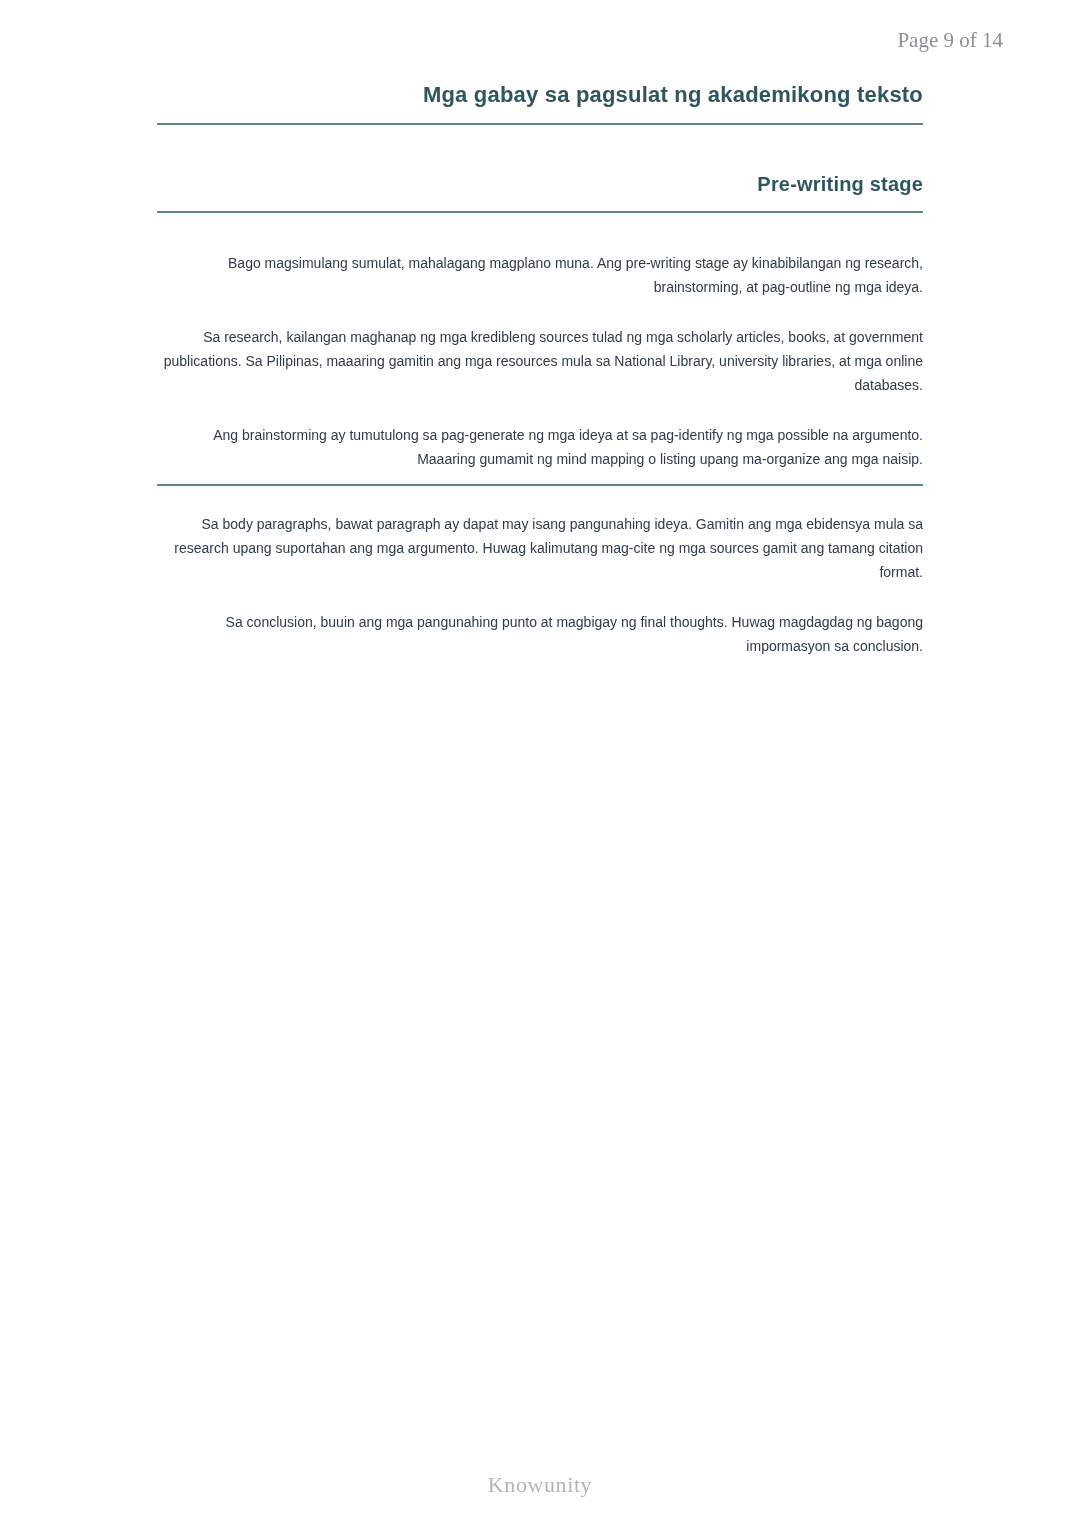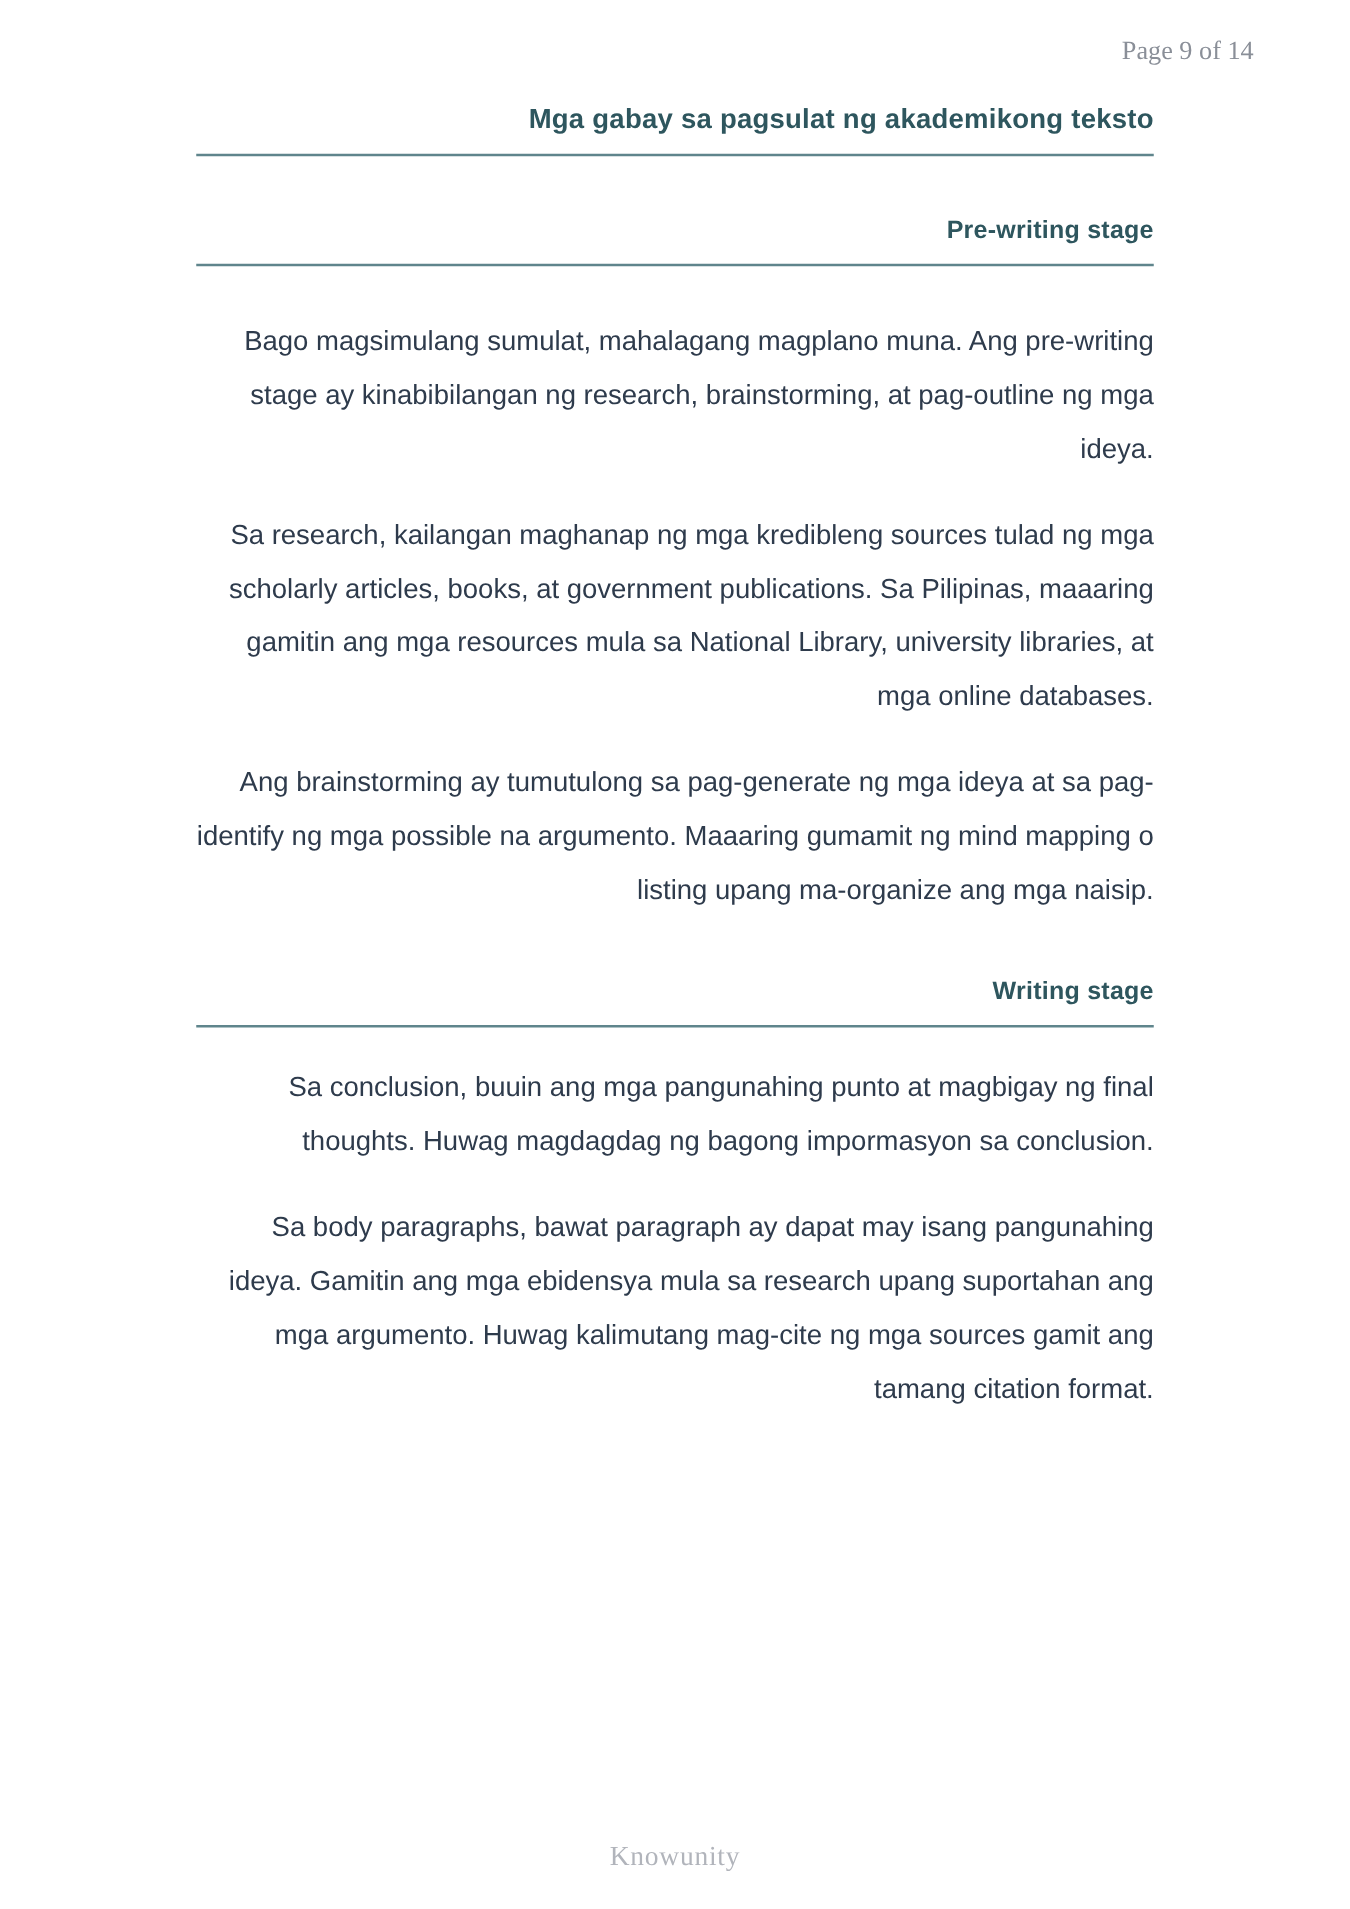--- a/index.html
+++ b/index.html
@@ -53,22 +53,22 @@
   h2.section-heading {
     margin-top: 45px;
     font-size: 20px;
     line-height: 28px;
     font-weight: bold;
     color: var(--heading);
     letter-spacing: 0.2px;
   }
   p.body-paragraph {
     margin-top: 26px;
-    font-size: 22px;
-    line-height: 43px;
+    font-size: 14px;
+    line-height: 24px;
     color: var(--body-text);
   }
   p.after-rule {
     margin-top: 38px;
   }
   h2.second-section {
     margin-top: 46px;
   }
   .footer-brand {
     position: absolute;
@@ -94,23 +94,22 @@
 
   <h2 class="section-heading">Pre-writing stage</h2>
   <hr class="rule">
 
   <p class="body-paragraph after-rule">Bago magsimulang sumulat, mahalagang magplano muna. Ang pre-writing stage ay kinabibilangan ng research, brainstorming, at pag-outline ng mga ideya.</p>
 
   <p class="body-paragraph">Sa research, kailangan maghanap ng mga kredibleng sources tulad ng mga scholarly articles, books, at government publications. Sa Pilipinas, maaaring gamitin ang mga resources mula sa National Library, university libraries, at mga online databases.</p>
 
   <p class="body-paragraph">Ang brainstorming ay tumutulong sa pag-generate ng mga ideya at sa pag-identify ng mga possible na argumento. Maaaring gumamit ng mind mapping o listing upang ma-organize ang mga naisip.</p>
 
-  <h2 class="section-heading second-section">Writing stage</h2>
   <hr class="rule">
 
 
+  <p class="body-paragraph">Sa body paragraphs, bawat paragraph ay dapat may isang pangunahing ideya. Gamitin ang mga ebidensya mula sa research upang suportahan ang mga argumento. Huwag kalimutang mag-cite ng mga sources gamit ang tamang citation format.</p>
+
   <p class="body-paragraph">Sa conclusion, buuin ang mga pangunahing punto at magbigay ng final thoughts. Huwag magdagdag ng bagong impormasyon sa conclusion.</p>
-
-  <p class="body-paragraph">Sa body paragraphs, bawat paragraph ay dapat may isang pangunahing ideya. Gamitin ang mga ebidensya mula sa research upang suportahan ang mga argumento. Huwag kalimutang mag-cite ng mga sources gamit ang tamang citation format.</p>
 
 </div>
 
 <div class="footer-brand">Knowunity</div>
 
 </body></html>

